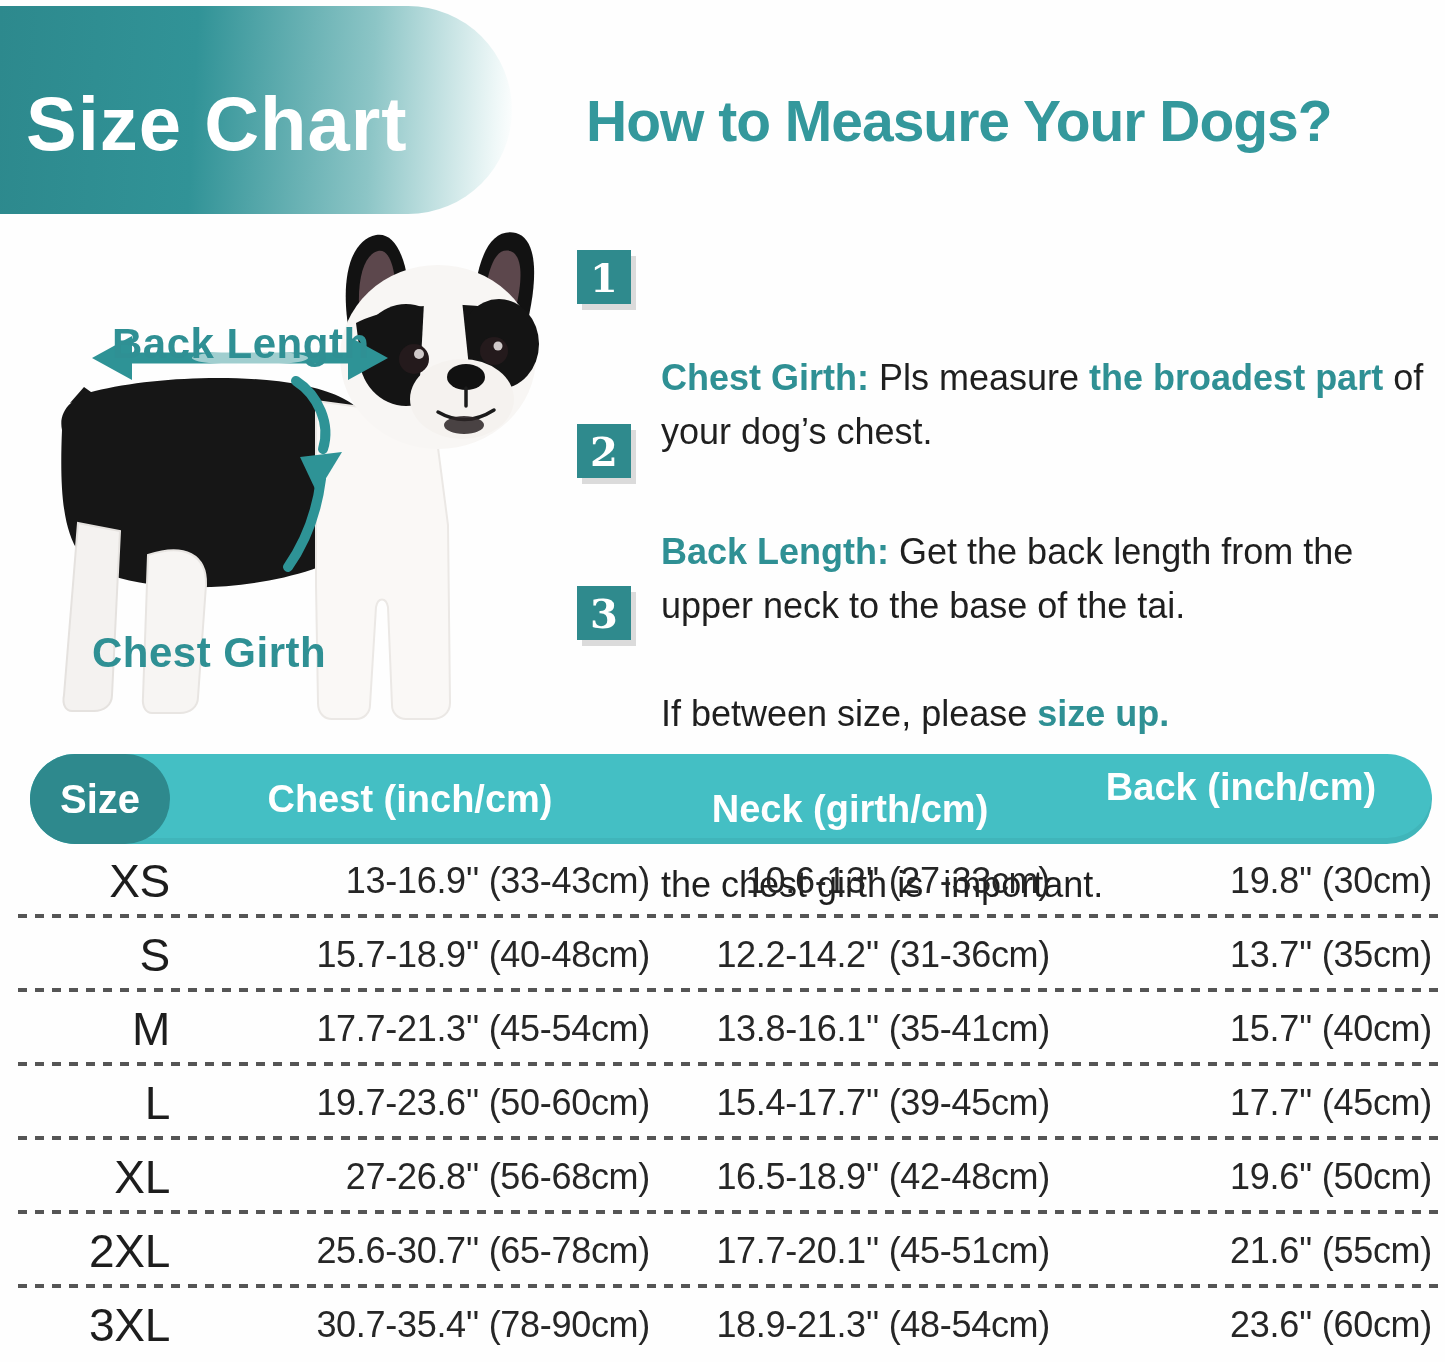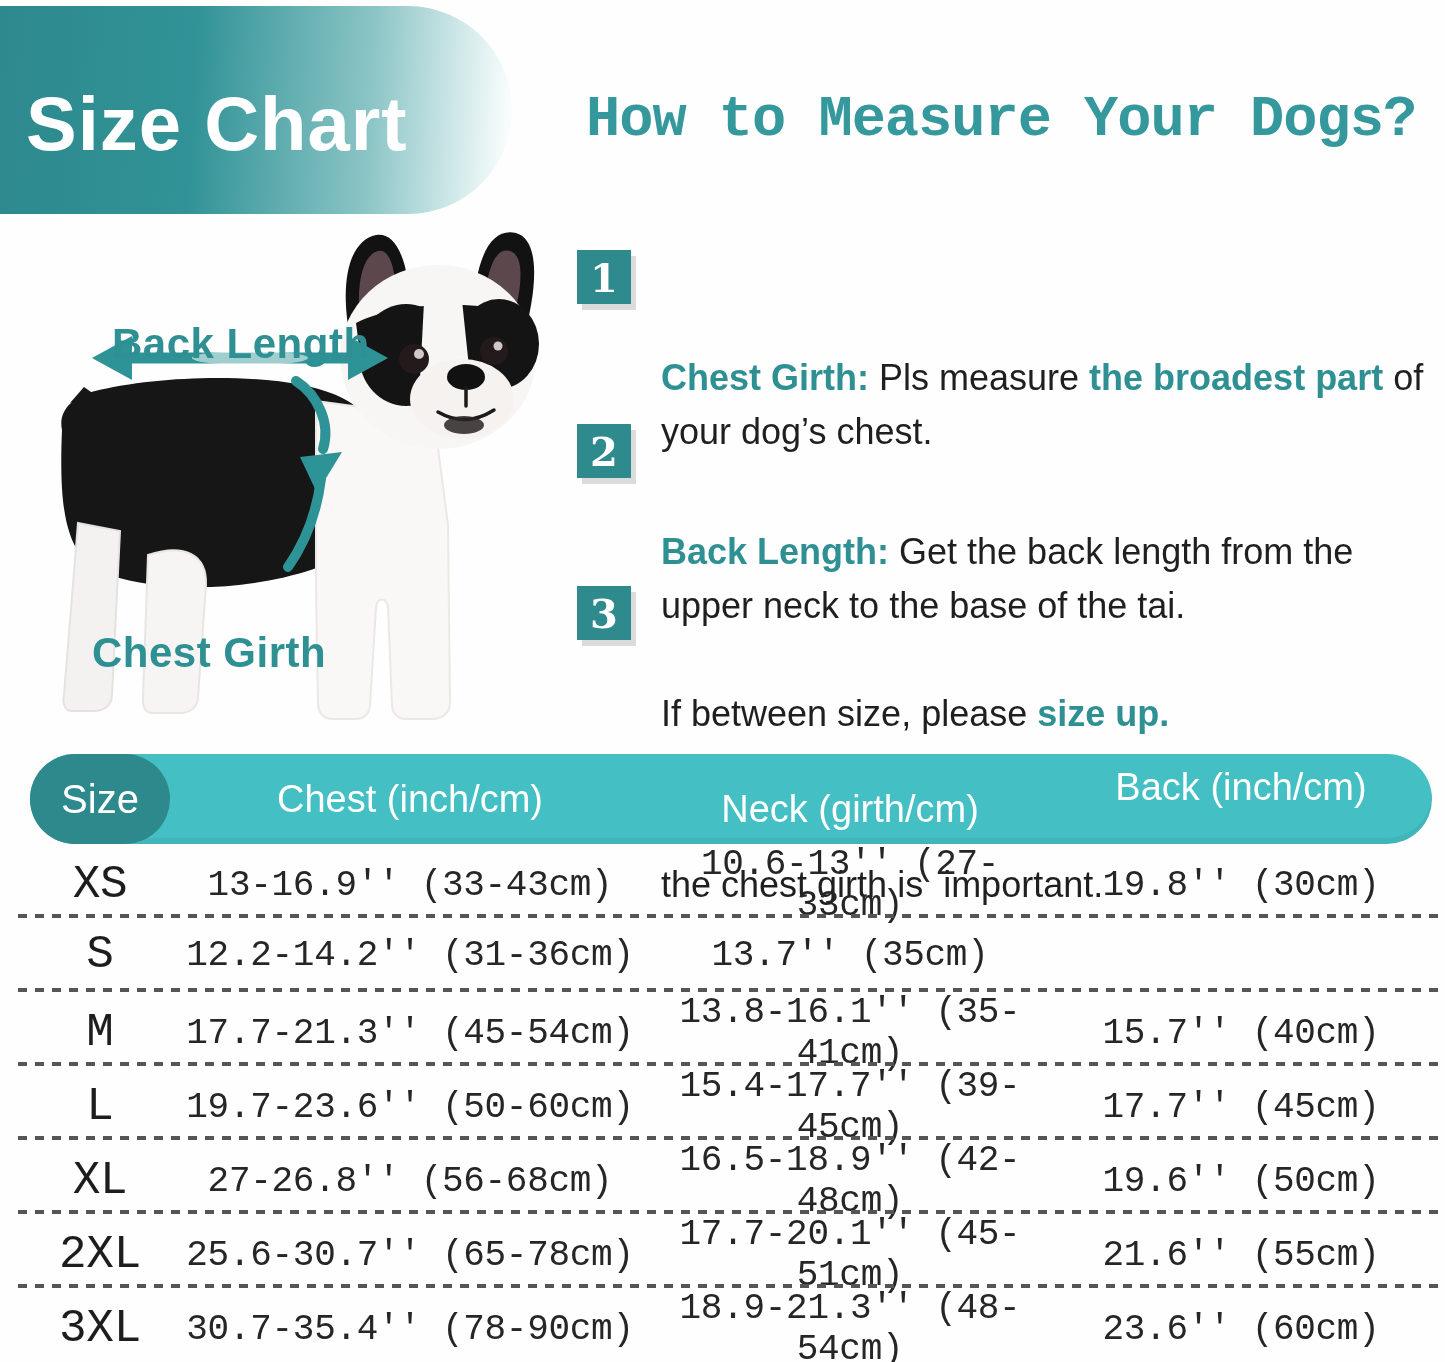--- a/index.html
+++ b/index.html
@@ -13,21 +13,21 @@
     border-radius:0 104px 104px 0;
     background:linear-gradient(93deg,#2D898D 0%,#319397 38%,#8CC5C6 72%,#EFF8F8 96%,#fff 100%);
     display:flex;align-items:center;
   }
   .banner-title{
     color:#fff;font-size:76px;font-weight:bold;letter-spacing:1px;padding-left:26px;margin-top:26px;
   }
   
   .howto-heading{
     position:absolute;left:586px;top:88px;width:860px;
-    color:#34989C;font-size:57px;font-weight:bold;letter-spacing:-1px;font-family:Liberation Mono, monospace;
+    color:#34989C;font-size:57px;font-weight:bold;letter-spacing:-1px;
   }
   .step{position:absolute;left:577px;width:868px;display:flex;align-items:flex-start;}
   #step1{top:243px}#step2{top:417px}#step3{top:579px}
   .badge{
     flex:0 0 54px;width:54px;height:54px;background:#2F8A8D;margin:7px 30px 0 0;
     display:flex;align-items:center;justify-content:center;
     box-shadow:5px 6px 0 rgba(130,130,130,.28);
   }
   .badge span{color:#fff;font-family:"DejaVu Serif",serif;font-weight:bold;font-size:40px;}
   .step-text{font-size:36px;line-height:1.5;color:#1f1f1f;white-space:pre-wrap;width:780px;}
@@ -39,34 +39,34 @@
   .diagram-label{position:absolute;color:#2F9094;font-size:42px;font-weight:bold;letter-spacing:.5px;margin-top:29px;}
   #back-length-label{left:112px;top:291px;}
   #chest-girth-label{left:92px;top:600px;}
   
   .thead{
     position:absolute;left:30px;top:754px;width:1402px;height:90px;
     background:#44BFC4;border-radius:45px;
     display:grid;grid-template-columns:140px 480px 400px 382px;
     box-shadow:inset 0 -6px 0 rgba(0,0,0,.05);
   }
-  .hcell{display:flex;align-items:center;justify-content:center;color:#fff;font-size:38px;font-weight:normal;}
+  .hcell{display:flex;align-items:center;justify-content:center;color:#fff;font-size:38px;font-weight:bold;}
   .hsize{background:#2E898D;border-radius:45px;font-size:40px;}
   .hneck{transform:translateY(10px);}
   .hback{transform:translateY(-12px);text-align:right;}
   .tbody{position:absolute;left:30px;top:844px;width:1402px;}
   .trow{
     position:relative;height:74px;
     display:grid;grid-template-columns:140px 480px 400px 382px;align-items:center;
   }
   .trow:not(:last-child)::after{
     content:"";position:absolute;left:-12px;right:-12px;bottom:0;height:4px;
     background:repeating-linear-gradient(90deg,#555 0 9px,transparent 9px 17px);
   }
-  .cell{ text-align:center;color:#262626;font-size:36px;letter-spacing:-.3px;font-family:Liberation Mono, monospace;}
+  .cell{ text-align:right;color:#262626;font-size:36px;letter-spacing:-.3px;}
   .cell.size{font-size:46px;font-weight:400;color:#1d1d1d;}
 </style>
 </head>
 <body>
 
 <div class="canvas">
 
   <div class="banner">
     <span class="banner-title">Size Chart</span>
   </div>
@@ -158,20 +158,21 @@
 
   <div class="tbody">
     <div class="trow">
       <div class="cell size">XS</div>
       <div class="cell">13-16.9'' (33-43cm)</div>
       <div class="cell">10.6-13'' (27-33cm)</div>
       <div class="cell">19.8'' (30cm)</div>
     </div>
     <div class="trow">
       <div class="cell size">S</div>
+      <div class="cell">15.7-18.9'' (40-48cm)</div>
       <div class="cell">12.2-14.2'' (31-36cm)</div>
       <div class="cell">13.7'' (35cm)</div>
     </div>
     <div class="trow">
       <div class="cell size">M</div>
       <div class="cell">17.7-21.3'' (45-54cm)</div>
       <div class="cell">13.8-16.1'' (35-41cm)</div>
       <div class="cell">15.7'' (40cm)</div>
     </div>
     <div class="trow">

